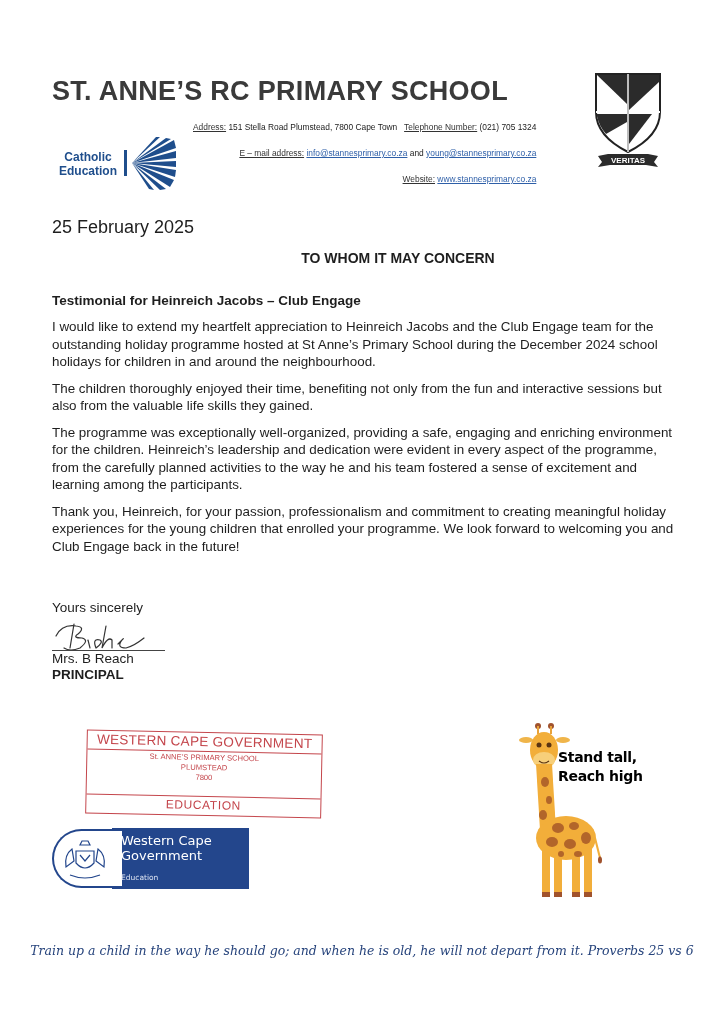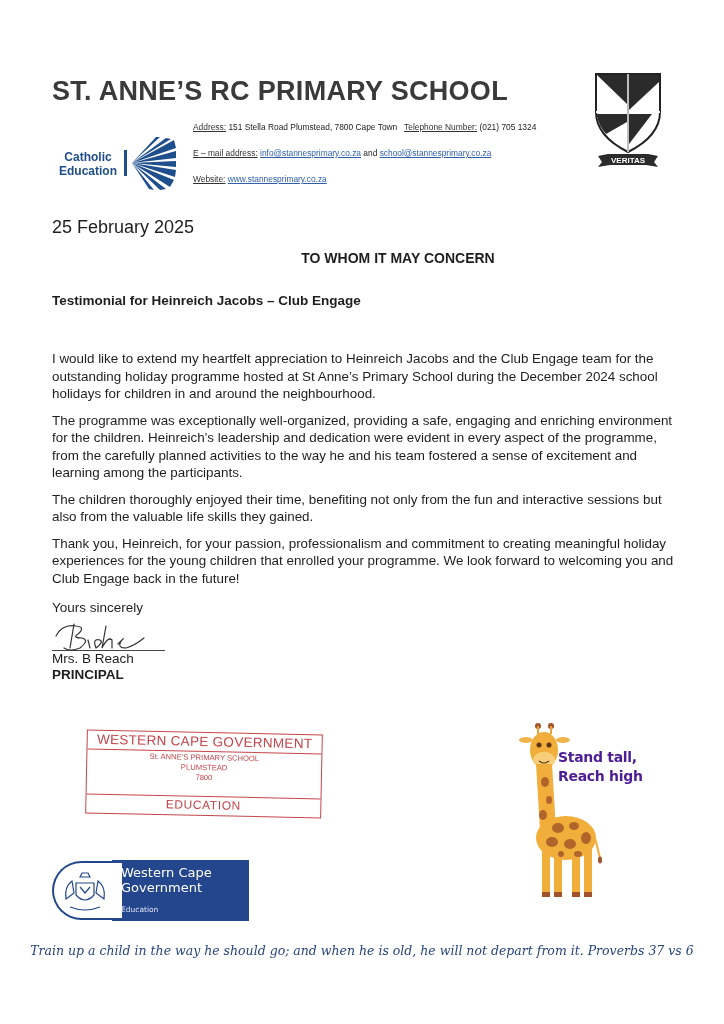--- a/index.html
+++ b/index.html
@@ -5,52 +5,52 @@
   * { box-sizing: border-box; margin: 0; padding: 0; }
   html, body { width: 724px; height: 1024px; background: #fff; overflow: hidden; }
   body { position: relative; font-family: "Liberation Sans", sans-serif; color: #1e1e1e; }
 
   .school-title { position: absolute; left: 52px; top: 76px; font-size: 27px; font-weight: bold; color: #3a3a3a; letter-spacing: 0.3px; white-space: nowrap; }
 
   .catholic-logo { position: absolute; left: 58px; top: 134px; width: 120px; height: 56px; font-weight: bold; }
   .catholic-text { position: absolute; left: 0; top: 16px; font-size: 12px; line-height: 14px; color: #1f4e8c; text-align: center; width: 60px; }
   .catholic-rays { position: absolute; left: 64px; top: 2px; width: 54px; height: 54px; }
 
-  .contact { position: absolute; left: 193px; top: 114px; font-size: 8.4px; color: #222; line-height: 26px; white-space: nowrap; }
+  .contact { position: absolute; left: 193px; top: 114px; font-size: 8.4px; color: #222; line-height: 26px; white-space: nowrap; text-align: right; }
   .contact .lbl { text-decoration: underline; color: #333; }
   .contact .lnk { text-decoration: underline; color: #2e5fa8; }
 
   .crest { position: absolute; left: 590px; top: 72px; width: 76px; height: 98px; }
 
   .date { position: absolute; left: 52px; top: 217px; font-size: 18px; }
   .heading { position: absolute; left: 0; width: 724px; top: 250px; text-align: center; font-size: 14px; font-weight: bold; margin-left: 36px; }
   .subject { position: absolute; left: 52px; top: 293px; font-size: 13.5px; font-weight: bold; }
 
-  .body-text { position: absolute; left: 52px; top: 318px; width: 630px; font-size: 13.4px; line-height: 17.5px; margin-top: 32px; }
+  .body-text { position: absolute; left: 52px; top: 318px; width: 630px; font-size: 13.4px; line-height: 17.5px; }
   .body-text p { margin-bottom: 9px; }
 
   .closing { position: absolute; left: 52px; top: 600px; font-size: 13.5px; }
   .signature { position: absolute; left: 52px; top: 618px; width: 115px; height: 34px; }
   .sig-line { position: absolute; left: 52px; top: 650px; width: 113px; height: 1px; background: #444; }
   .signer { position: absolute; left: 52px; top: 651px; font-size: 13.5px; }
   .role { position: absolute; left: 52px; top: 667px; font-size: 13.5px; font-weight: bold; }
 
   .stamp { position: absolute; left: 86px; top: 732px; width: 236px; height: 84px; border: 1.5px solid #c4464c; transform: rotate(1.2deg); color: #c4464c; text-align: center; }
   .stamp .s-top { font-size: 13.5px; line-height: 18px; border-bottom: 1px solid #c4464c; letter-spacing: 0.3px; }
   .stamp .s-mid { font-size: 7.6px; line-height: 10px; padding-top: 1px; height: 44px; }
   .stamp .s-bot { font-size: 12px; line-height: 17px; border-top: 1px solid #c4464c; letter-spacing: 0.6px; }
 
-  .wcg-logo { position: absolute; left: 52px; top: 860px; width: 197px; height: 61px; }
+  .wcg-logo { position: absolute; left: 52px; top: 828px; width: 197px; height: 61px; }
   .wcg-bar { position: absolute; left: 60px; top: 0; width: 137px; height: 61px; background: #23468c; }
   .wcg-shield { position: absolute; left: 0; top: 1px; width: 70px; height: 59px; border-radius: 30px 0 0 30px; background: #fff; border: 2px solid #23468c; border-right: none; }
   .wcg-title { position: absolute; left: 69px; top: 5px; color: #fff; font-size: 13px; line-height: 15px; font-family: "DejaVu Sans", sans-serif; }
   .wcg-sub { position: absolute; left: 69px; top: 45px; color: #dfe6f4; font-size: 7.5px; font-family: "DejaVu Sans", sans-serif; }
 
   .giraffe { position: absolute; left: 518px; top: 720px; width: 84px; height: 182px; }
-  .motto { position: absolute; left: 558px; top: 748px; font-size: 14px; font-weight: bold; line-height: 19px; color: #4c1d95; font-family: "DejaVu Sans", sans-serif; letter-spacing: -0.3px; }
+  .motto { position: absolute; left: 558px; top: 748px; font-size: 14px; font-weight: bold; line-height: 19px; color: #000000; font-family: "DejaVu Sans", sans-serif; letter-spacing: -0.3px; }
 
   .footer-verse { position: absolute; left: 0; width: 724px; top: 943px; text-align: center; font-family: "DejaVu Serif", serif; font-style: italic; font-size: 12.5px; color: #27447c; white-space: nowrap; }
 </style>
 </head>
 <body>
 
 <div class="school-title">ST. ANNE’S RC PRIMARY SCHOOL</div>
 
 <div class="catholic-logo">
   <div class="catholic-text">
@@ -78,21 +78,21 @@
     <span class="lbl">Address:</span>
     <span>151 Stella Road Plumstead, 7800 Cape Town</span>
     &nbsp;
     <span class="lbl">Telephone Number:</span>
     <span>(021) 705 1324</span>
   </div>
   <div>
     <span class="lbl">E – mail address:</span>
     <span class="lnk">info@stannesprimary.co.za</span>
     <span>and</span>
-    <span class="lnk">school@stannesprimary.co.za</span>
+    <span class="lnk">young@stannesprimary.co.za</span>
   </div>
   <div>
     <span class="lbl">Website:</span>
     <span class="lnk">www.stannesprimary.co.za</span>
   </div>
 </div>
 
 <svg class="crest" viewBox="0 0 76 98">
   <path d="M6 2 H70 V40 Q70 64 38 80 Q6 64 6 40 Z" fill="#fff" stroke="#222" stroke-width="2"></path>
   <path d="M6 2 H38 V40 H6 Z M38 40 H70 Q70 64 38 80 Z" fill="#2b2b2b" opacity="0"></path>
@@ -108,22 +108,22 @@
   <path d="M8 84 L18 82 L58 82 L68 84 L64 90 L68 95 L56 93 L20 93 L8 95 L12 90 Z" fill="#2b2b2b"></path>
   <text x="38" y="91" text-anchor="middle" font-size="8" fill="#fff" font-family="Liberation Sans, sans-serif" font-weight="bold">VERITAS</text>
 </svg>
 
 <div class="date">25 February 2025</div>
 <div class="heading">TO WHOM IT MAY CONCERN</div>
 <div class="subject">Testimonial for Heinreich Jacobs – Club Engage</div>
 
 <div class="body-text">
   <p>I would like to extend my heartfelt appreciation to Heinreich Jacobs and the Club Engage team for the outstanding holiday programme hosted at St Anne’s Primary School during the December 2024 school holidays for children in and around the neighbourhood.</p>
+  <p>The children thoroughly enjoyed their time, benefiting not only from the fun and interactive sessions but also from the valuable life skills they gained.</p>
   <p>The programme was exceptionally well-organized, providing a safe, engaging and enriching environment for the children. Heinreich’s leadership and dedication were evident in every aspect of the programme, from the carefully planned activities to the way he and his team fostered a sense of excitement and learning among the participants.</p>
-  <p>The children thoroughly enjoyed their time, benefiting not only from the fun and interactive sessions but also from the valuable life skills they gained.</p>
   <p>Thank you, Heinreich, for your passion, professionalism and commitment to creating meaningful holiday experiences for the young children that enrolled your programme. We look forward to welcoming you and Club Engage back in the future!</p>
 </div>
 
 <div class="closing">Yours sincerely</div>
 <svg class="signature" viewBox="0 0 115 34">
   <g fill="none" stroke="#333" stroke-width="1.2" stroke-linecap="round">
     <path d="M4 18 Q10 6 24 8 Q34 9 26 16 Q20 20 30 20 Q38 22 28 30 Q18 34 12 30"></path>
     <path d="M22 6 L18 30"></path>
     <path d="M36 22 L38 30"></path>
     <path d="M44 30 Q40 20 48 22 Q52 24 44 30"></path>
@@ -203,13 +203,13 @@
       <ellipse cx="60" cy="134" rx="4" ry="3"></ellipse>
       <ellipse cx="43" cy="134" rx="3" ry="3"></ellipse>
     </g>
   </g>
 </svg>
 <div class="motto">
   <div>Stand tall,</div>
   <div>Reach high</div>
 </div>
 
-<div class="footer-verse">Train up a child in the way he should go; and when he is old, he will not depart from it. Proverbs 37 vs 6</div>
+<div class="footer-verse">Train up a child in the way he should go; and when he is old, he will not depart from it. Proverbs 25 vs 6</div>
 
 </body></html>

